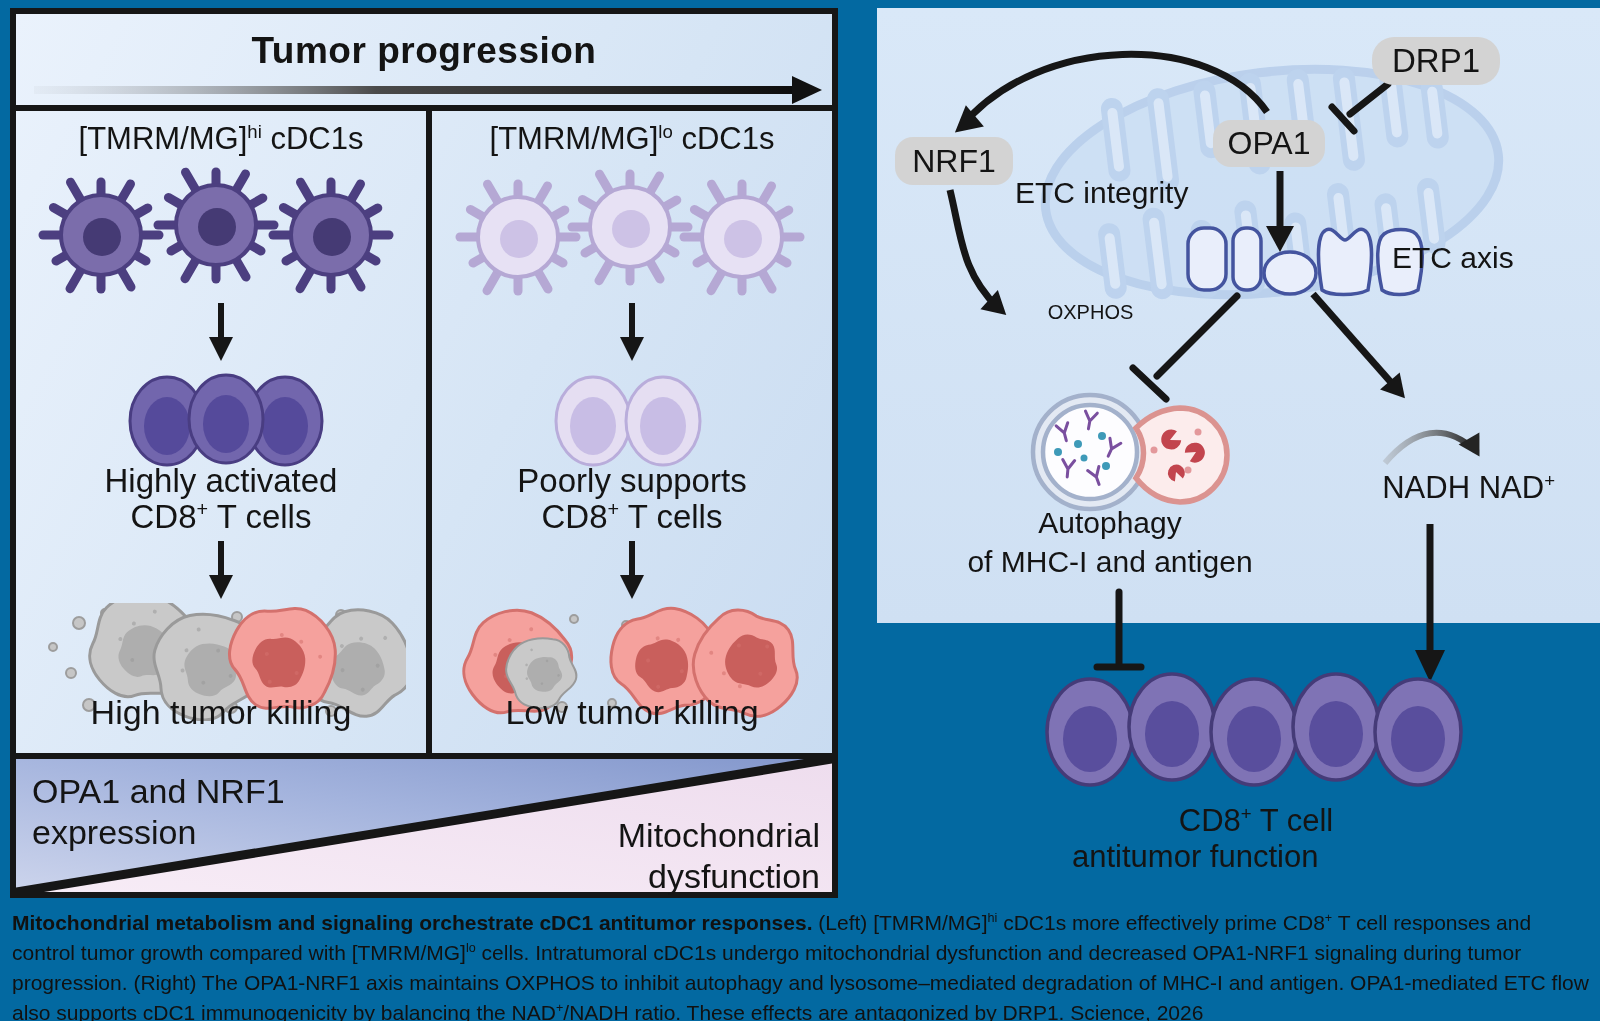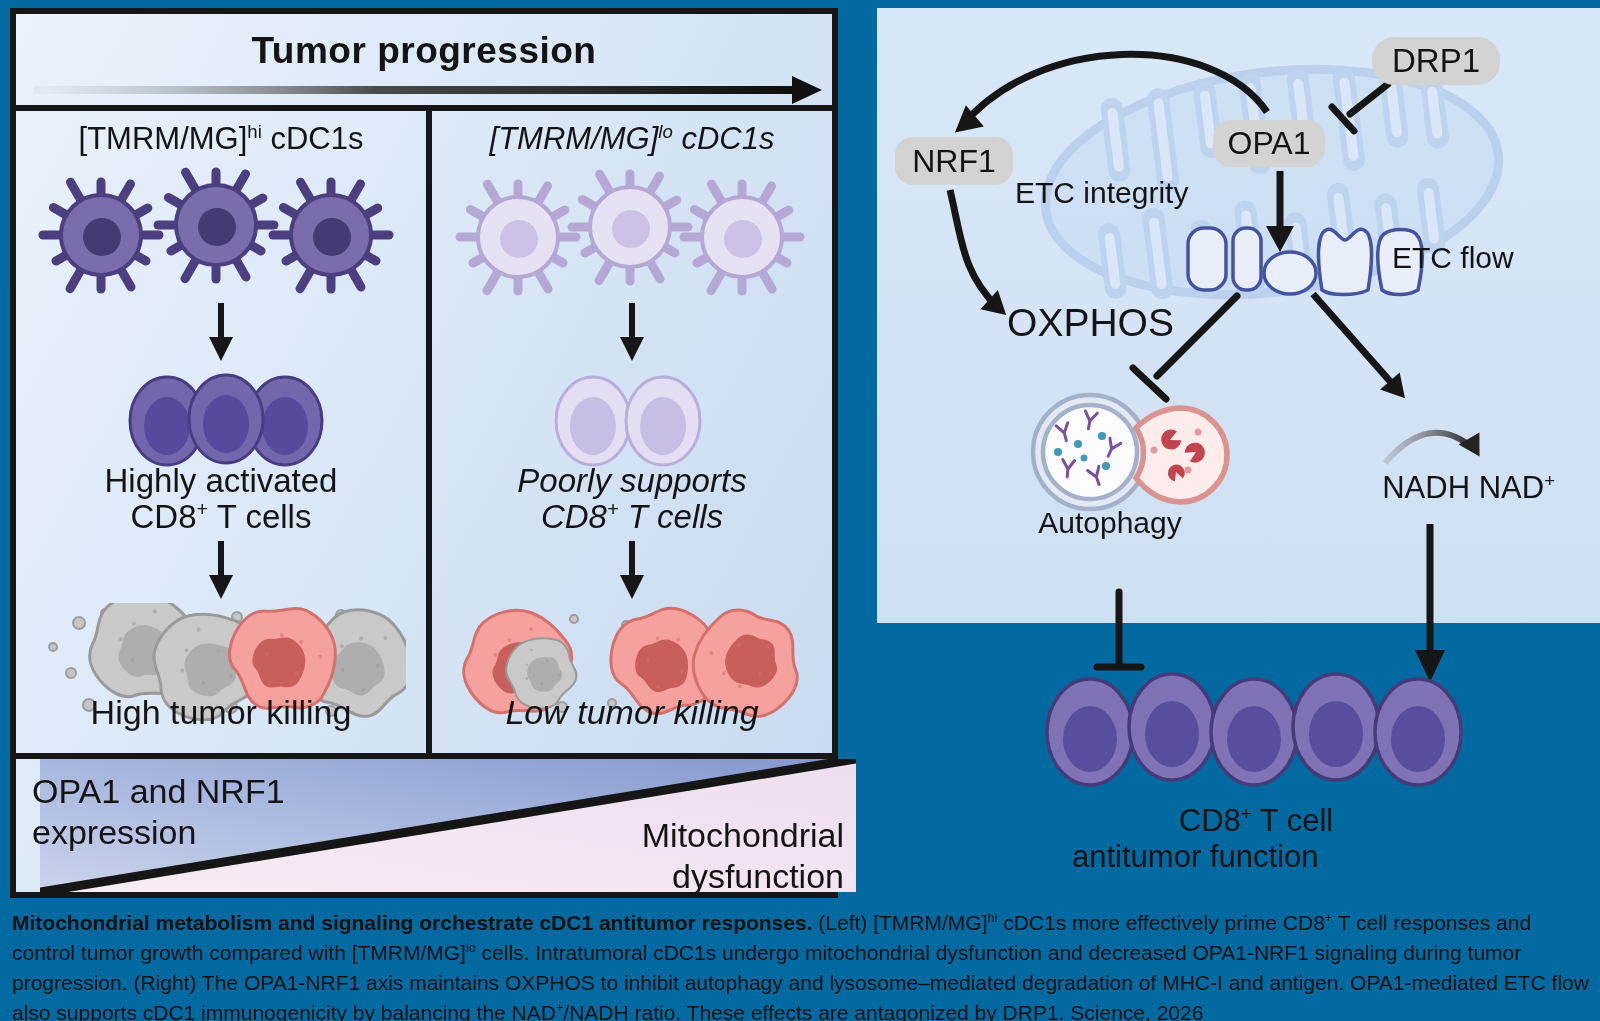--- a/index.html
+++ b/index.html
@@ -14,27 +14,27 @@
               border:6px solid #161616;
               background:linear-gradient(118deg,#eaf2fc 0%,#d6e5f5 55%,#c7daf0 100%);}
   .lp-header{position:absolute;left:0;top:0;width:816px;height:91px;border-bottom:6px solid #161616;}
   .lp-title{position:absolute;left:0;top:16px;width:816px;text-align:center;
             font-size:37px;font-weight:bold;letter-spacing:.5px;}
   .lp-arrowsvg{position:absolute;left:0;top:60px;}
   .lp-columns{position:absolute;left:0;top:97px;width:816px;height:642px;border-bottom:6px solid #161616;}
   .lp-divider{position:absolute;left:410px;top:0;width:6px;height:642px;background:#161616;}
   .lp-col{position:absolute;top:0;height:642px;}
   .lp-col-left{left:0;width:410px;}
-  .lp-col-right{left:416px;width:400px;font-style:italic;}
+  .lp-col-right{left:416px;width:400px;}
   .col-header{position:absolute;top:10px;left:0;width:100%;text-align:center;font-size:31px;}
   .act-label{position:absolute;top:352px;left:0;width:100%;text-align:center;font-size:33px;line-height:36px;}
   .kill-label{position:absolute;top:582px;left:0;width:100%;text-align:center;font-size:34px;}
 
   
-  .lp-bar{position:absolute;left:0;top:745px;width:816px;height:131px;padding-left:24px;}
+  .lp-bar{position:absolute;left:0;top:745px;width:816px;height:131px;}
   .bar-text-left{position:absolute;left:16px;top:12px;font-size:34px;line-height:41px;}
   .bar-text-right{position:absolute;right:12px;top:40px;font-size:34px;line-height:41px;text-align:right;margin-top:16px;}
 
   
   .right-panel-bg{position:absolute;left:877px;top:8px;width:723px;height:615px;
                   background:linear-gradient(180deg,#d9e8f8 0%,#cfe0f3 100%);}
   .overlay-svg{position:absolute;left:0;top:0;z-index:2;pointer-events:none;}
   .pill{position:absolute;z-index:3;background:#d3d3d3;border-radius:18px;
         display:flex;align-items:center;justify-content:center;font-size:32px;}
   .rp-label{position:absolute;z-index:3;font-size:30px;}
@@ -387,23 +387,24 @@
       <span>DRP1</span>
     </div>
   <div class="pill" style="left:1213px;top:120px;width:112px;height:47px">
       <span>OPA1</span>
     </div>
   <div class="pill" style="left:895px;top:137px;width:118px;height:48px">
       <span>NRF1</span>
     </div>
 
   <div class="rp-label" style="left:1015px;top:176px;width:250px;">ETC integrity</div>
-  <div class="rp-label" style="left:1392px;top:241px;width:180px">ETC flow</div>
-  <div class="rp-label" style="left:1003px;top:301px;width:175px;text-align:center;font-size:39px">OXPHOS</div>
+  <div class="rp-label" style="left:1392px;top:241px;width:180px">ETC axis</div>
+  <div class="rp-label" style="left:1003px;top:301px;width:175px;text-align:center;font-size:20px">OXPHOS</div>
   <div class="rp-label" style="left:1000px;top:506px;width:220px;text-align:center">Autophagy</div>
+  <div class="rp-label" style="left:925px;top:545px;width:370px;text-align:center">of MHC-I and antigen</div>
   <div class="rp-label" style="left:1300px;top:470px;width:255px;text-align:right;font-size:31px">
     <span>NADH NAD</span><sup>+</sup>
   </div>
 
   <div class="rp-label" style="left:1106px;top:803px;width:300px;text-align:center;font-size:31px;z-index:3">
     <span>CD8</span><sup>+</sup><span> T cell</span>
   </div>
   <div class="rp-label" style="left:1072px;top:839px;width:368px;text-align:left;font-size:31px;z-index:3">antitumor function</div>
 
   <p class="caption"><span class="b">Mitochondrial metabolism and signaling orchestrate cDC1 antitumor responses.</span><span> (Left) [TMRM/MG]</span><sup>hi</sup><span> cDC1s more effectively prime CD8</span><sup>+</sup><span> T cell responses and control tumor growth compared with [TMRM/MG]</span><sup>lo</sup><span> cells. Intratumoral cDC1s undergo mitochondrial dysfunction and decreased OPA1-NRF1 signaling during tumor progression. (Right) The OPA1-NRF1 axis maintains OXPHOS to inhibit autophagy and lysosome–mediated degradation of MHC-I and antigen. OPA1-mediated ETC flow also supports cDC1 immunogenicity by balancing the NAD</span><sup>+</sup><span>/NADH ratio. These effects are antagonized by DRP1. Science, 2026</span></p>

